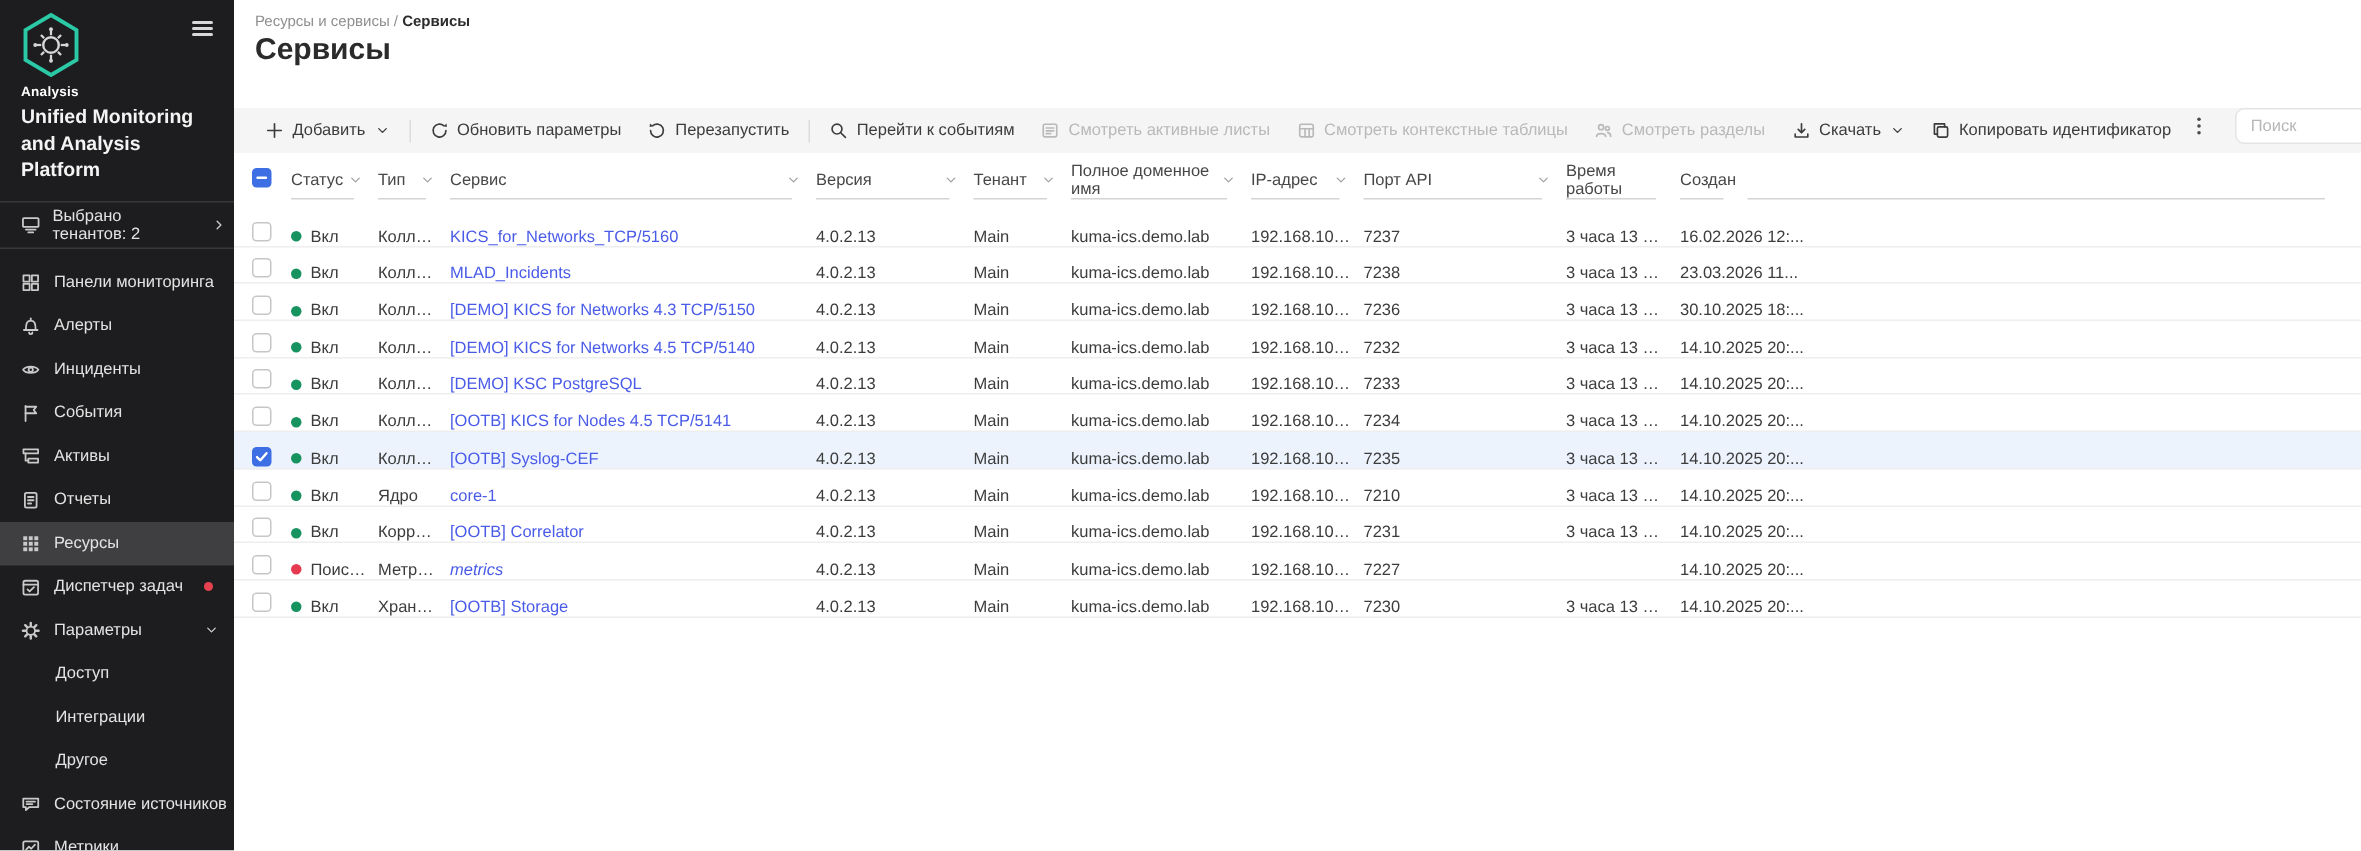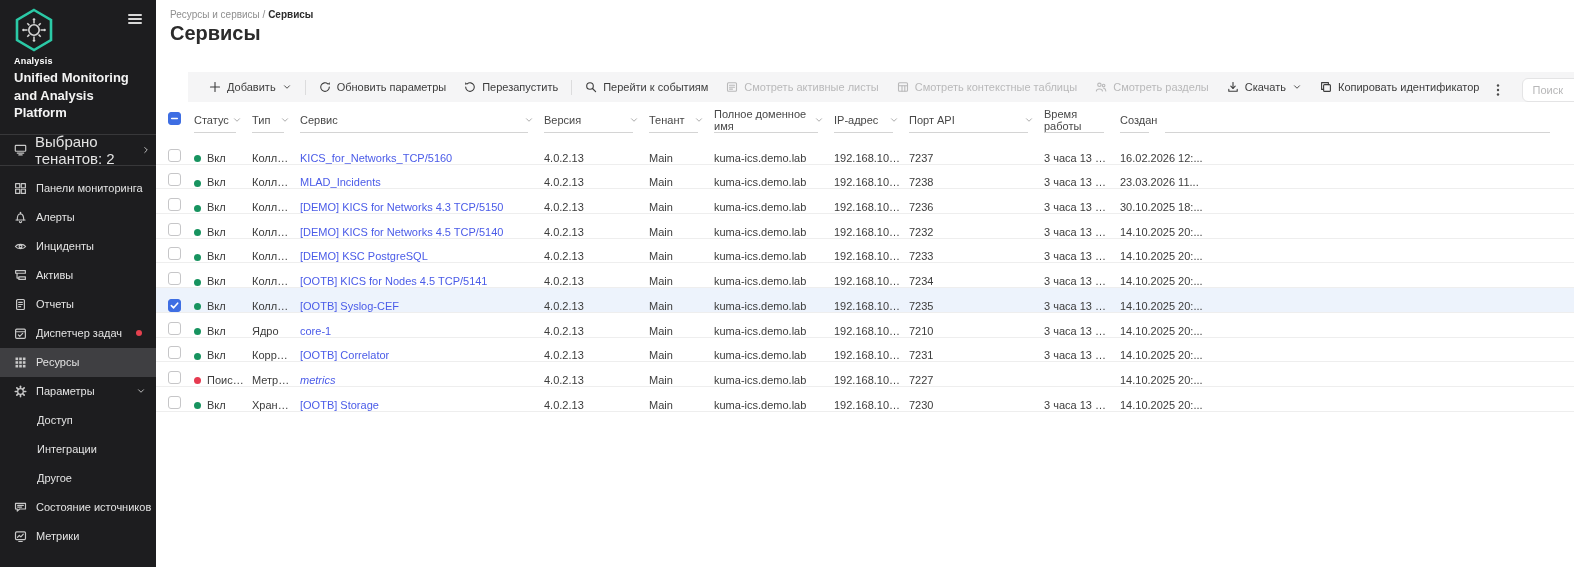--- a/index.html
+++ b/index.html
@@ -6,40 +6,40 @@
   html,body { width:1574px; height:567px; overflow:hidden; }
   body { font-family:"Liberation Sans", sans-serif; background:#fff; position:relative; color:#3c3c3c; }
 
   
   .sidebar { position:absolute; left:0; top:0; width:156px; height:567px; background:#1d1d1f; color:#e3e3e3; }
   .logo-row { position:relative; padding:8px 0 0 14px; height:52px; }
   .hamburger { position:absolute; right:12px; top:10px; width:18px; height:18px; cursor:pointer; color:#d8d8d8; }
   .brand-co { padding:4px 14px 0; font-size:9px; font-weight:bold; color:#fff; letter-spacing:.2px; }
   .brand-prod { padding:3px 14px 0; font-size:13px; font-weight:bold; color:#f4f4f4; line-height:1.35; }
   .side-div { border-top:1px solid #38383a; margin:12px 0 0; }
-  .tenant-row { display:flex; align-items:center; gap:8px; height:31px; padding:0 5px 0 14px; border-bottom:1px solid #38383a; font-size:15px; cursor:pointer;justify-content:center; }
+  .tenant-row { display:flex; align-items:center; gap:8px; height:31px; padding:0 5px 0 14px; border-bottom:1px solid #38383a; font-size:11px; cursor:pointer;justify-content:center; }
   .tenant-row .grow { flex:1; }
   .nav { padding-top:8px; }
   .side-item { display:flex; align-items:center; gap:9px; height:29px; padding:0 10px 0 14px; font-size:11px; cursor:pointer; white-space:nowrap; }
   .side-item.selected { background:#3f3f42; }
   .side-item .grow { flex:1; }
   .side-sub { padding-left:37px; }
   .dot-badge { width:6px; height:6px; border-radius:50%; background:#e5414f; margin-right:4px; }
   .ic { display:inline-flex; }
   .ic svg { display:block; }
   .muted-ic { color:#c9c9c9; }
 
   
   .main { position:absolute; left:156px; top:0; right:0; height:100%; background:#fff; }
   .breadcrumb { position:absolute; left:14px; top:9px; font-size:10px; color:#8f8f8f; }
   .breadcrumb b { color:#2c2c2c; }
   .page-title { position:absolute; left:14px; top:22px; font-size:20px; font-weight:bold; color:#2b2b2b; }
 
   
-  .toolbar { position:absolute; left:0; right:0; top:72px; height:30px; background:#f5f5f6; display:flex; align-items:flex-end; padding:0 12px;margin-left:32px; }
+  .toolbar { position:absolute; left:0; right:0; top:72px; height:30px; background:#f5f5f6; display:flex; align-items:flex-start; padding:0 12px; }
   .tb-btn { display:inline-flex; align-items:center; gap:6px; height:30px; padding:0 9px; font-size:11px; color:#3c3c3c; cursor:pointer; white-space:nowrap; background:none; border:none; font-family:inherit; }
   .tb-btn.disabled { color:#b9b9ba; cursor:default; }
   .tb-div { width:1px; height:15px; background:#dcdcdd; margin:0 4px; }
   .tb-right { margin-left:auto; display:flex; align-items:center; }
   .kebab { width:20px; height:24px; display:flex; align-items:center; justify-content:center; cursor:pointer; color:#4a4a4a; }
   .searchbox { position:relative; width:150px; height:24px; margin-left:14px; }
   .searchbox input { width:100%; height:100%; border:1px solid #e4e4e5; border-radius:6px; padding:0 26px 0 9px; font-size:11px; font-family:inherit; color:#3c3c3c; outline:none; background:#fff; }
   .searchbox input::placeholder { color:#b7b7b8; }
 
   
@@ -139,66 +139,75 @@
           <svg width="13" height="13" viewBox="0 0 12 12" fill="none" stroke="currentColor" stroke-width="1.1" stroke-linecap="round" stroke-linejoin="round">
             <path d="M1.3 6 C3 3.4 9 3.4 10.7 6 C9 8.6 3 8.6 1.3 6 Z"></path>
             <circle cx="6" cy="6" r="1.3"></circle>
           </svg>
         </span>
         <span class="grow">Инциденты</span>
       </div>
       <div class="side-item">
         <span class="ic muted-ic">
           <svg width="13" height="13" viewBox="0 0 12 12" fill="none" stroke="currentColor" stroke-width="1.1" stroke-linecap="round" stroke-linejoin="round">
+            <line x1="2.8" y1="1.5" x2="2.8" y2="10.8"></line>
+            <path d="M2.8 2 H9.4 L7.8 4 L9.4 6 H2.8"></path>
+          </svg>
+        </span>
+        <span class="grow">События</span>
+      </div>
+      <div class="side-item">
+        <span class="ic muted-ic">
+          <svg width="13" height="13" viewBox="0 0 12 12" fill="none" stroke="currentColor" stroke-width="1.1" stroke-linecap="round" stroke-linejoin="round">
             <rect x="1.5" y="1.5" width="9" height="2.4"></rect>
             <rect x="4.5" y="7.2" width="6" height="2.4"></rect>
             <path d="M2.8 3.9 V8.4 H4.5"></path>
           </svg>
         </span>
         <span class="grow">Активы</span>
       </div>
       <div class="side-item">
         <span class="ic muted-ic">
           <svg width="13" height="13" viewBox="0 0 12 12" fill="none" stroke="currentColor" stroke-width="1.1" stroke-linecap="round" stroke-linejoin="round">
             <rect x="2.4" y="1.4" width="7.2" height="9.2" rx="1"></rect>
             <line x1="4.3" y1="4" x2="7.7" y2="4"></line>
             <line x1="4.3" y1="6" x2="7.7" y2="6"></line>
             <line x1="4.3" y1="8" x2="6.2" y2="8"></line>
           </svg>
         </span>
         <span class="grow">Отчеты</span>
-      </div>
-      <div class="side-item">
-        <span class="ic muted-ic">
-          <svg width="13" height="13" viewBox="0 0 12 12" fill="none" stroke="currentColor" stroke-width="1.1" stroke-linecap="round" stroke-linejoin="round">
-            <rect x="1.5" y="2" width="9" height="8.5" rx="1"></rect>
-            <line x1="1.5" y1="4.4" x2="10.5" y2="4.4"></line>
-            <polyline points="4,7.3 5.3,8.6 8,5.9"></polyline>
-          </svg>
-        </span>
-        <span class="grow">Диспетчер задач</span>
-        <span class="dot-badge"></span>
       </div>
       <div class="side-item selected">
         <span class="ic muted-ic">
           <svg width="13" height="13" viewBox="0 0 12 12" fill="none" stroke="currentColor" stroke-width="1.1" stroke-linecap="round" stroke-linejoin="round">
             <g fill="currentColor" stroke="none">
               <rect x="1.4" y="1.4" width="2.4" height="2.4"></rect>
               <rect x="4.8" y="1.4" width="2.4" height="2.4"></rect>
               <rect x="8.2" y="1.4" width="2.4" height="2.4"></rect>
               <rect x="1.4" y="4.8" width="2.4" height="2.4"></rect>
               <rect x="4.8" y="4.8" width="2.4" height="2.4"></rect>
               <rect x="8.2" y="4.8" width="2.4" height="2.4"></rect>
               <rect x="1.4" y="8.2" width="2.4" height="2.4"></rect>
               <rect x="4.8" y="8.2" width="2.4" height="2.4"></rect>
               <rect x="8.2" y="8.2" width="2.4" height="2.4"></rect>
             </g>
           </svg>
         </span>
         <span class="grow">Ресурсы</span>
+      </div>
+      <div class="side-item">
+        <span class="ic muted-ic">
+          <svg width="13" height="13" viewBox="0 0 12 12" fill="none" stroke="currentColor" stroke-width="1.1" stroke-linecap="round" stroke-linejoin="round">
+            <rect x="1.5" y="2" width="9" height="8.5" rx="1"></rect>
+            <line x1="1.5" y1="4.4" x2="10.5" y2="4.4"></line>
+            <polyline points="4,7.3 5.3,8.6 8,5.9"></polyline>
+          </svg>
+        </span>
+        <span class="grow">Диспетчер задач</span>
+        <span class="dot-badge"></span>
       </div>
       <div class="side-item">
         <span class="ic muted-ic">
           <svg width="13" height="13" viewBox="0 0 12 12" fill="none" stroke="currentColor" stroke-width="1.1" stroke-linecap="round" stroke-linejoin="round">
             <circle cx="6" cy="6" r="2.6"></circle>
             <g stroke-width="1.5">
               <line x1="9.1" y1="6" x2="10.8" y2="6"></line>
               <line x1="8.19" y1="8.19" x2="9.4" y2="9.4"></line>
               <line x1="6" y1="9.1" x2="6" y2="10.8"></line>
               <line x1="3.81" y1="8.19" x2="2.6" y2="9.4"></line>

